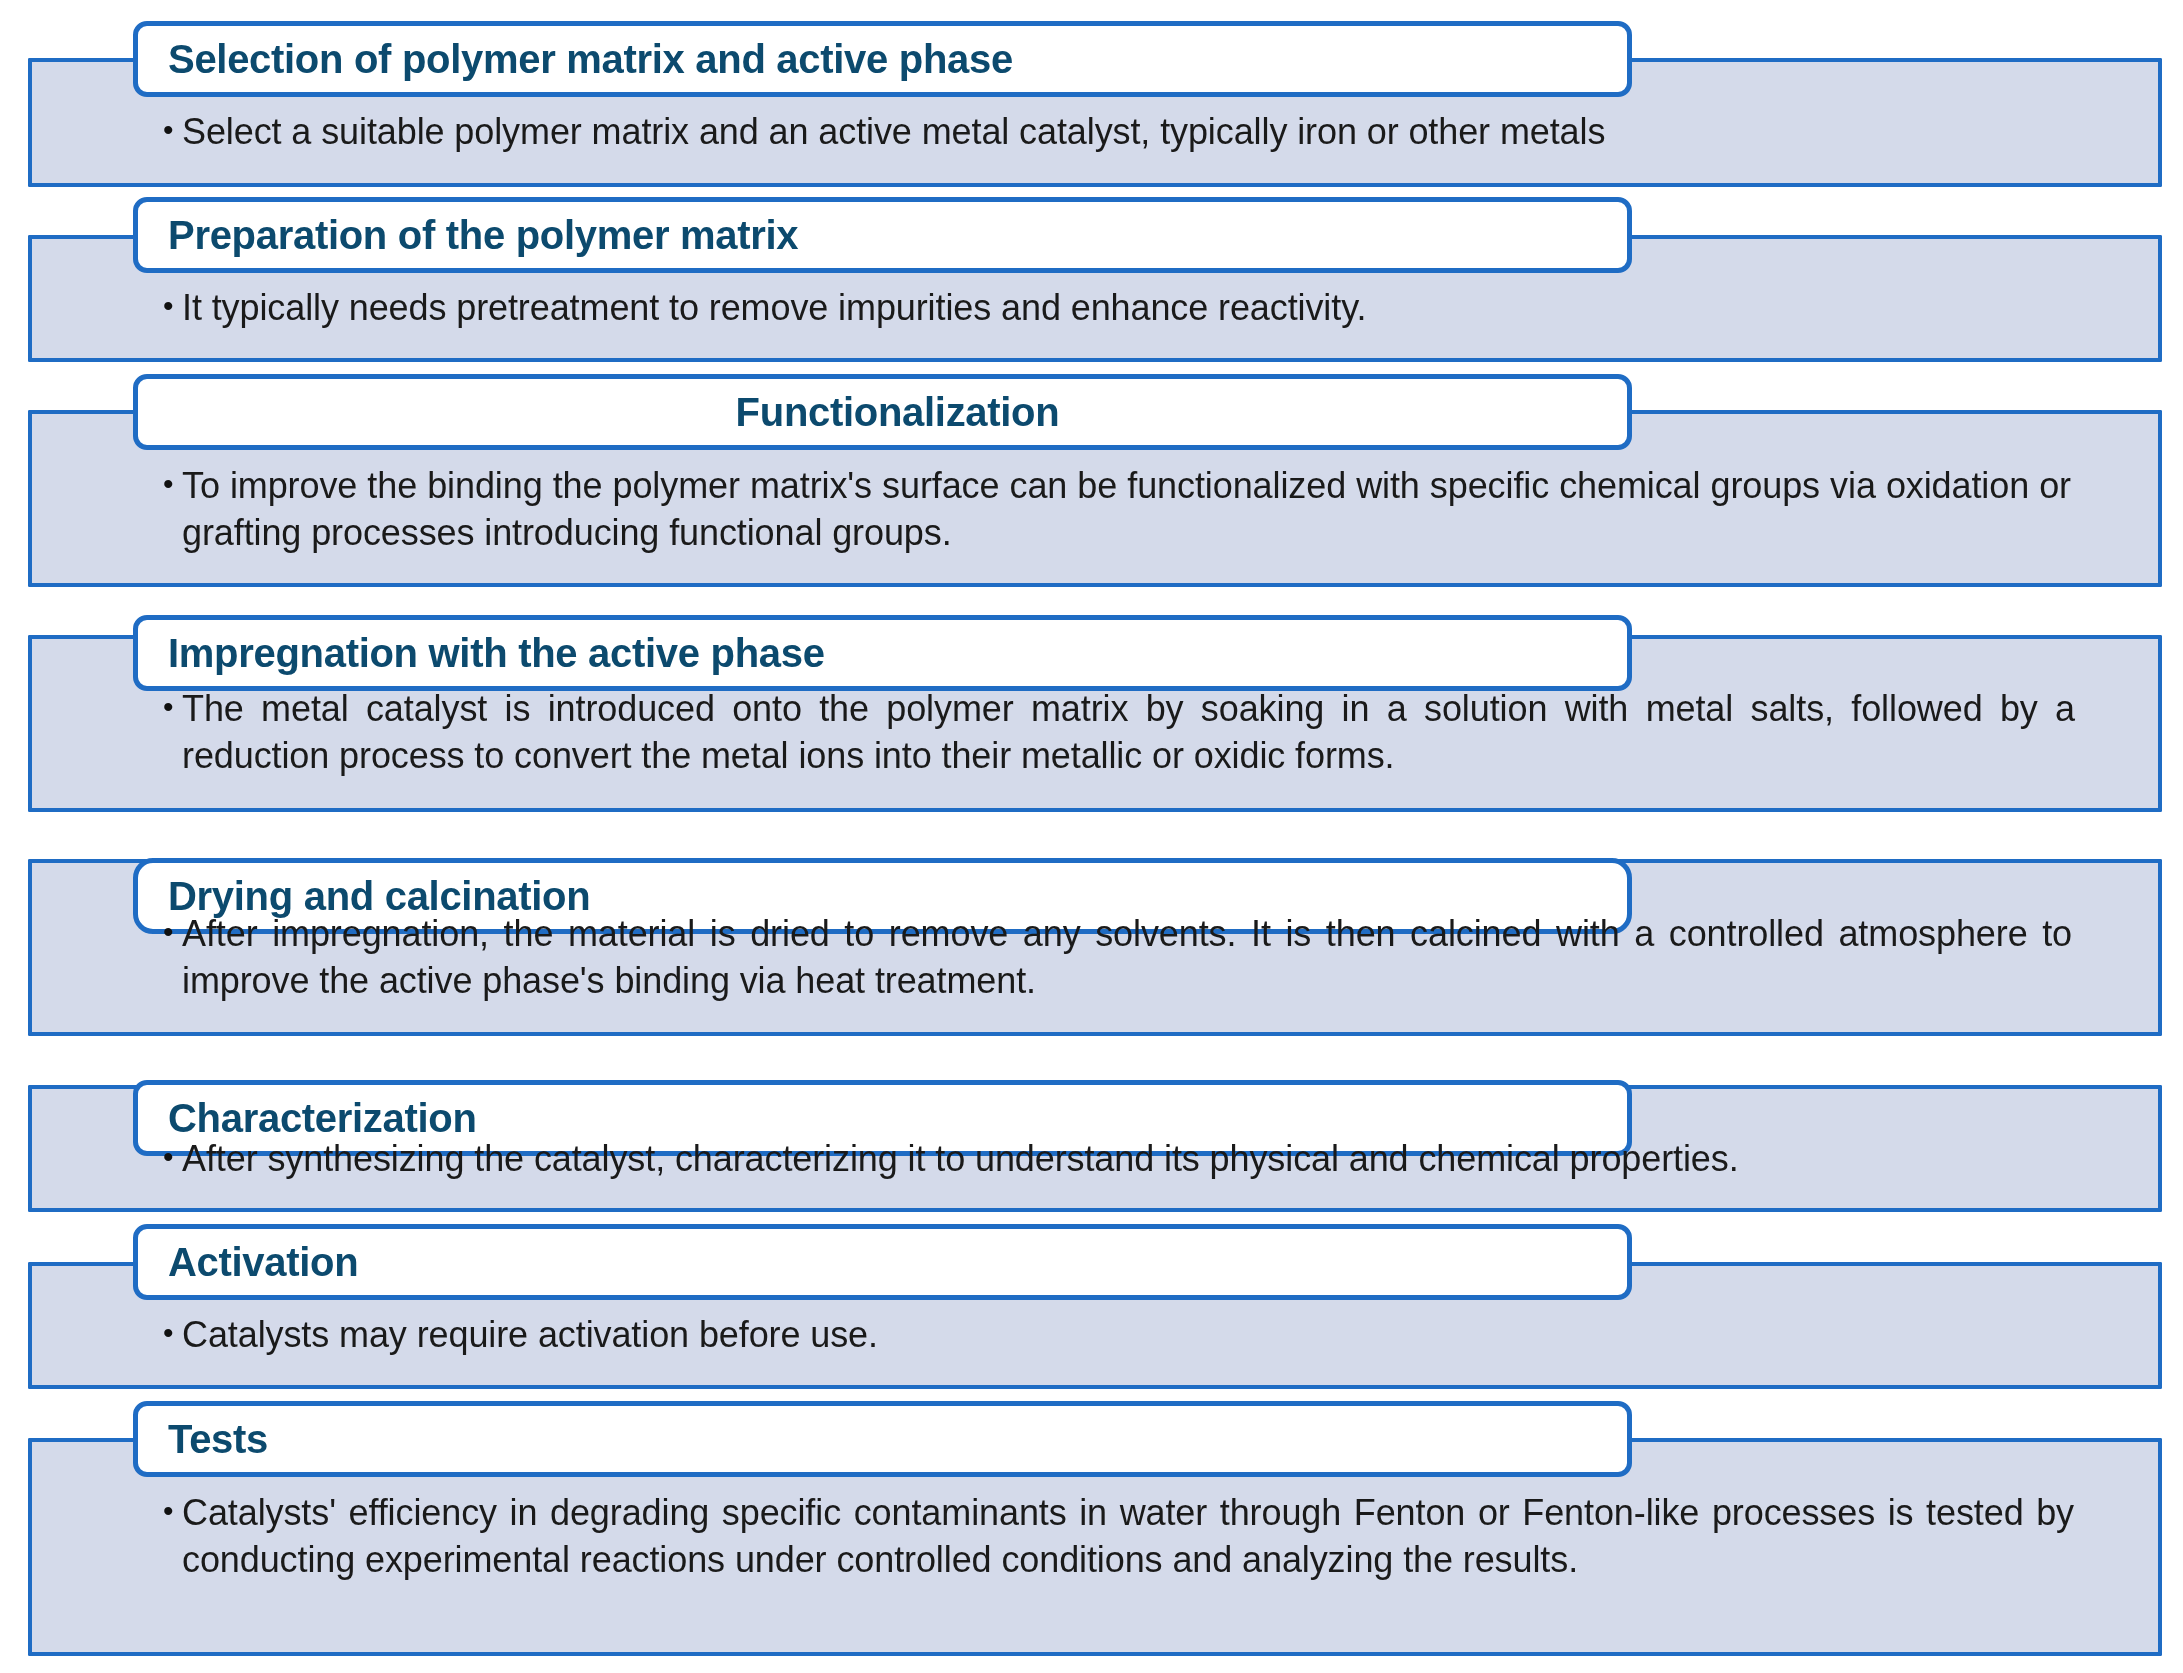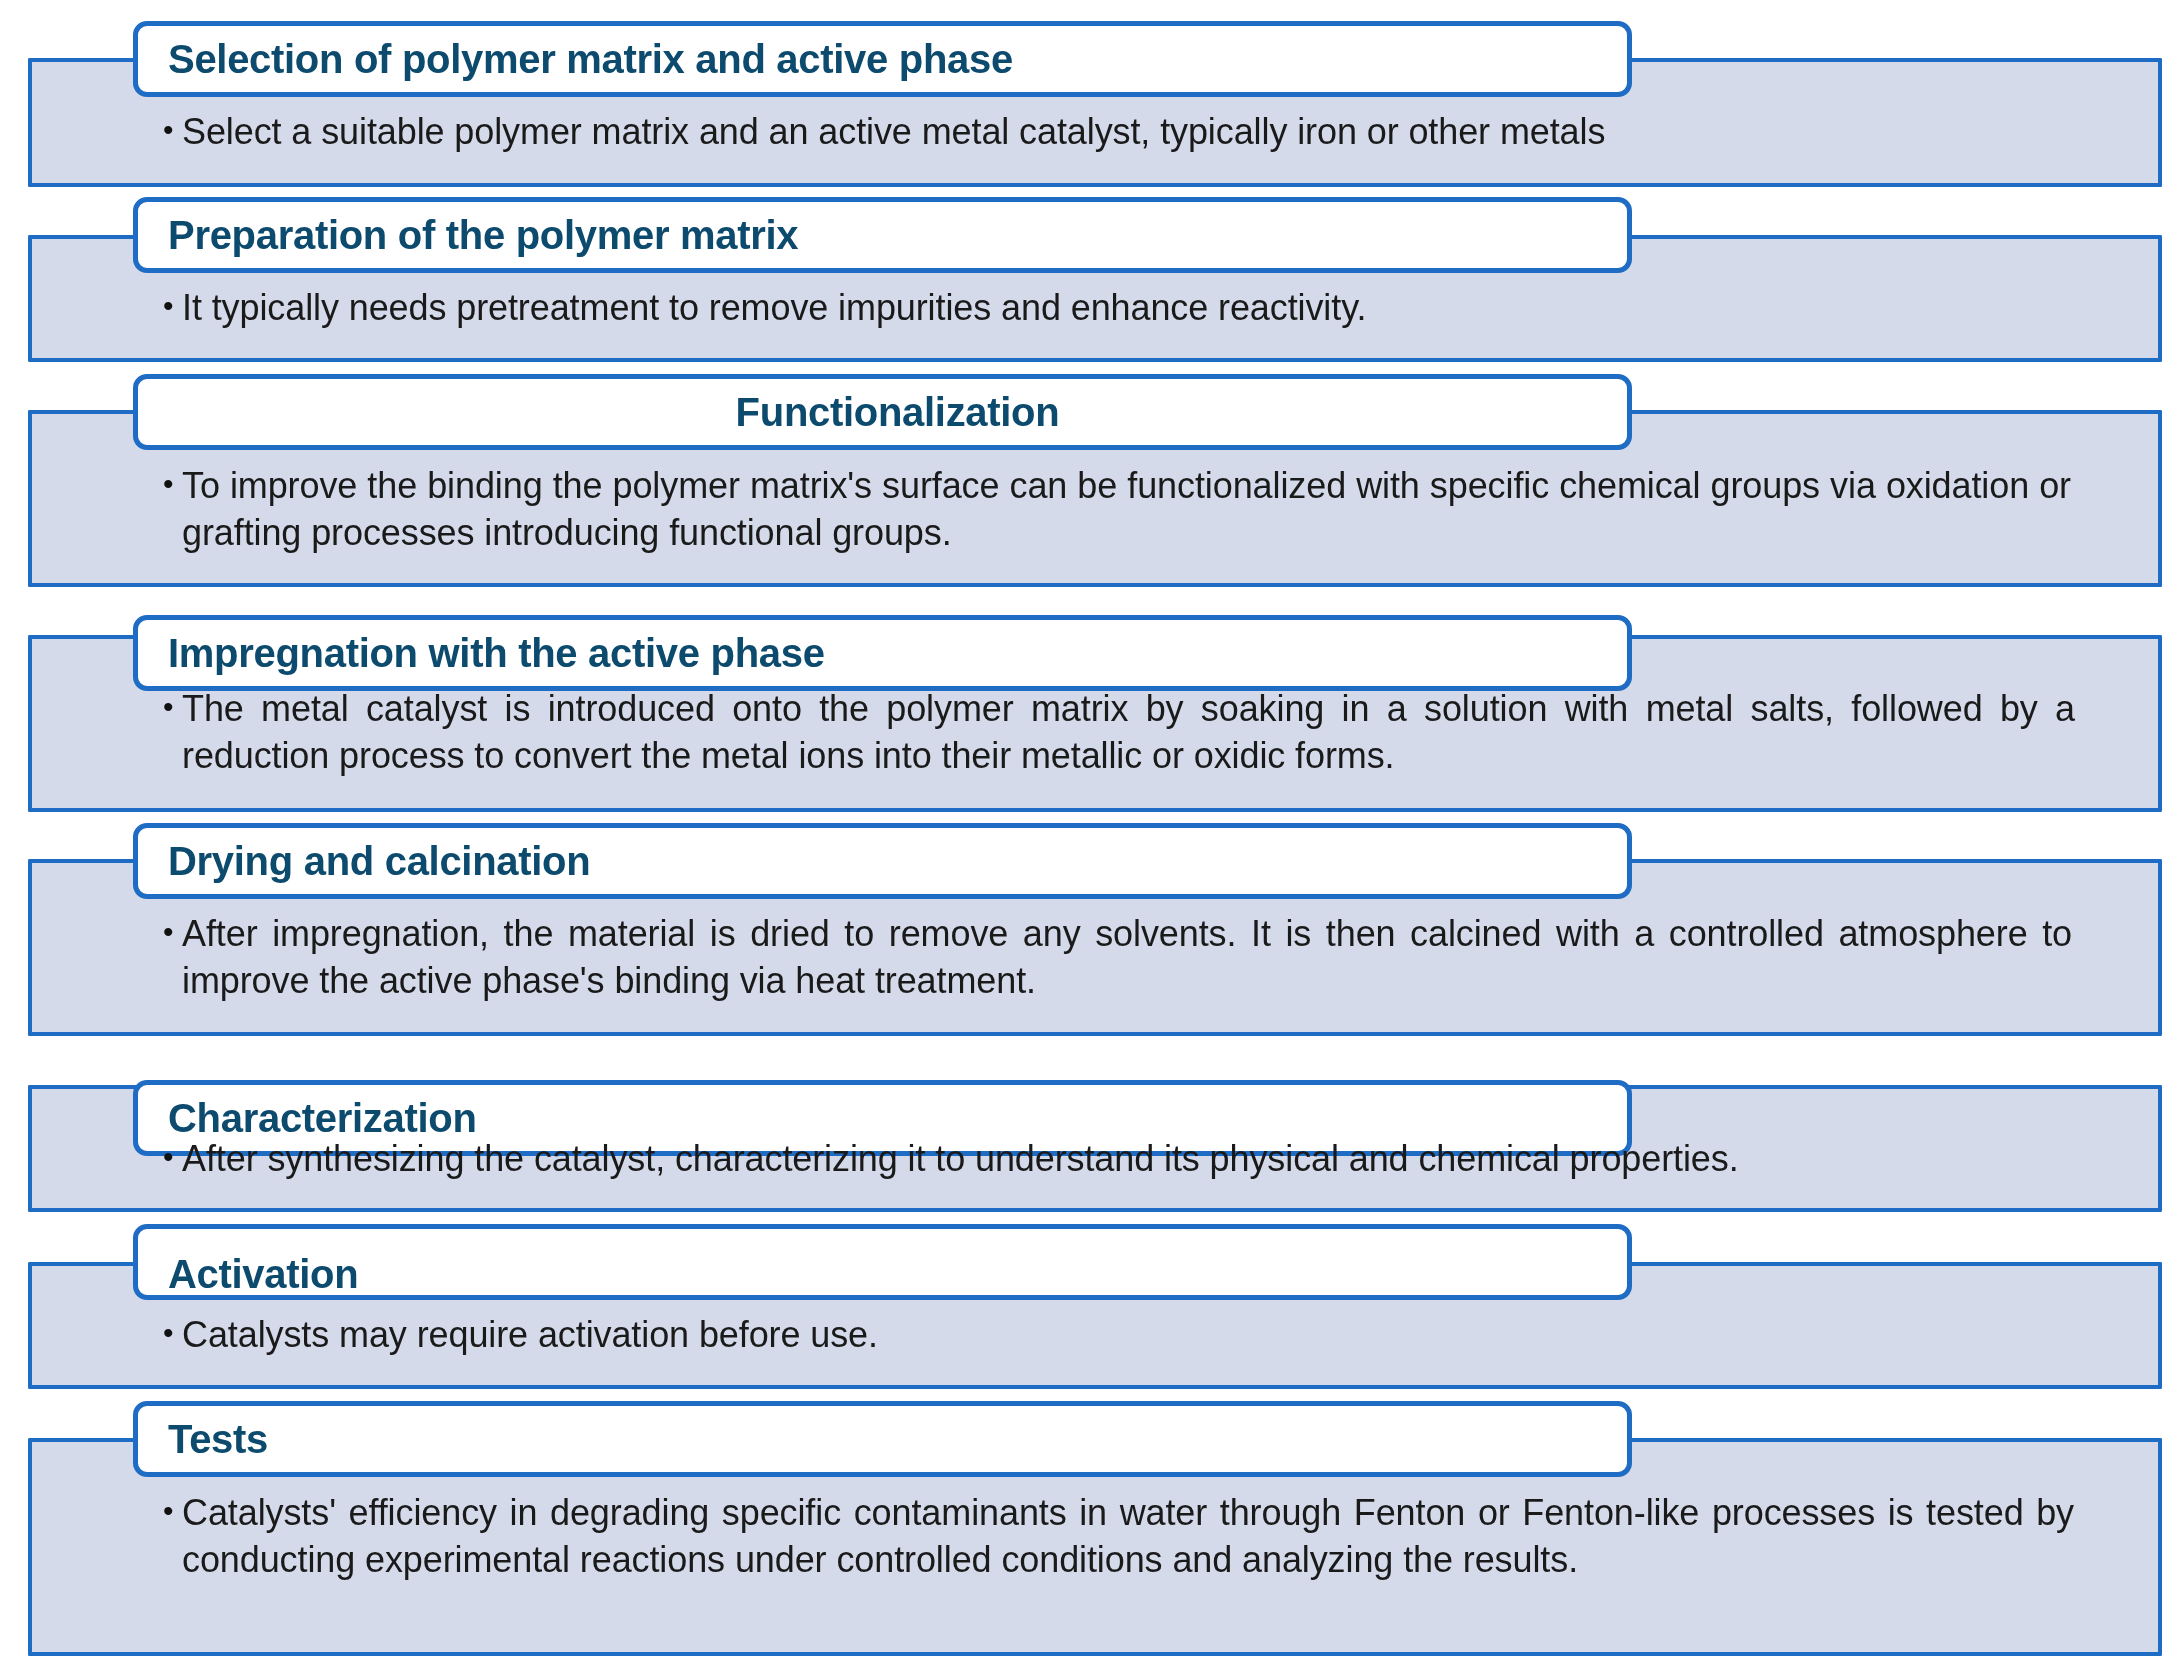--- a/index.html
+++ b/index.html
@@ -149,21 +149,21 @@
     <div class="step-bullets" style="top:686px; right:108px;">
       <div class="bullet-row">
         <span class="bullet-mark">•</span>
         <span class="bullet-text justify">The metal catalyst is introduced onto the polymer matrix by soaking in a solution with metal salts, followed by a reduction process to convert the metal ions into their metallic or oxidic forms.</span>
       </div>
     </div>
   </div>
 
   <div class="step" style="top:0px;">
     <div class="step-body" style="top:859px; height:177px;"></div>
-    <div class="step-header" style="top:823px; height:76px;">
+    <div class="step-header" style="top:858px; height:76px;border-radius:20px;">
       <span class="step-title">Drying and calcination</span>
     </div>
     <div class="step-bullets" style="top:911px; right:111px;">
       <div class="bullet-row">
         <span class="bullet-mark">•</span>
         <span class="bullet-text justify">After impregnation, the material is dried to remove any solvents. It is then calcined with a controlled atmosphere to improve the active phase's binding via heat treatment.</span>
       </div>
     </div>
   </div>
 
@@ -175,21 +175,21 @@
     <div class="step-bullets" style="top:1136px;">
       <div class="bullet-row">
         <span class="bullet-mark">•</span>
         <span class="bullet-text">After synthesizing the catalyst, characterizing it to understand its physical and chemical properties.</span>
       </div>
     </div>
   </div>
 
   <div class="step" style="top:0px;">
     <div class="step-body" style="top:1262px; height:127px;"></div>
-    <div class="step-header" style="top:1224px; height:76px;align-items:flex-end;">
+    <div class="step-header" style="top:1224px; height:76px;">
       <span class="step-title">Activation</span>
     </div>
     <div class="step-bullets" style="top:1312px;">
       <div class="bullet-row">
         <span class="bullet-mark">•</span>
         <span class="bullet-text">Catalysts may require activation before use.</span>
       </div>
     </div>
   </div>
 

